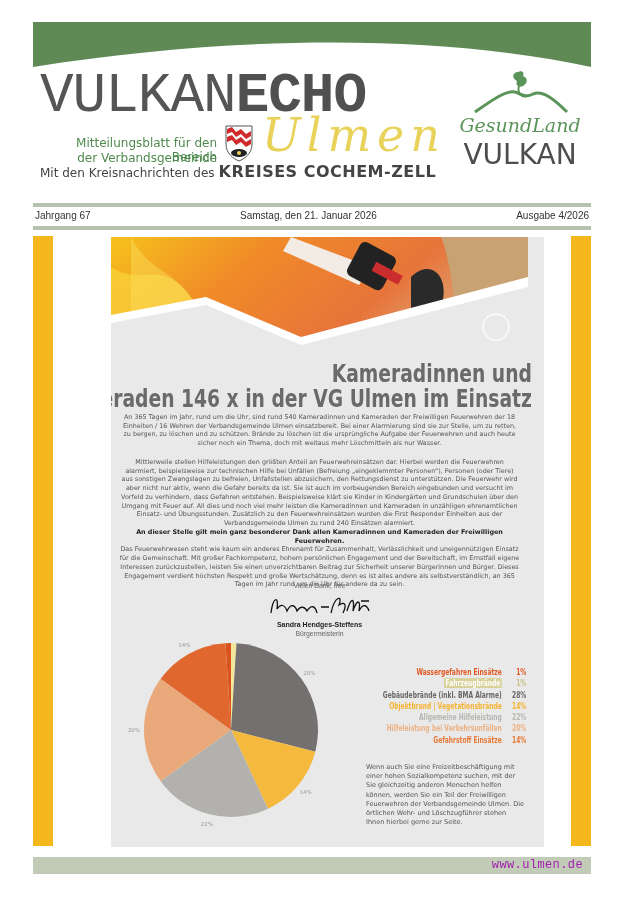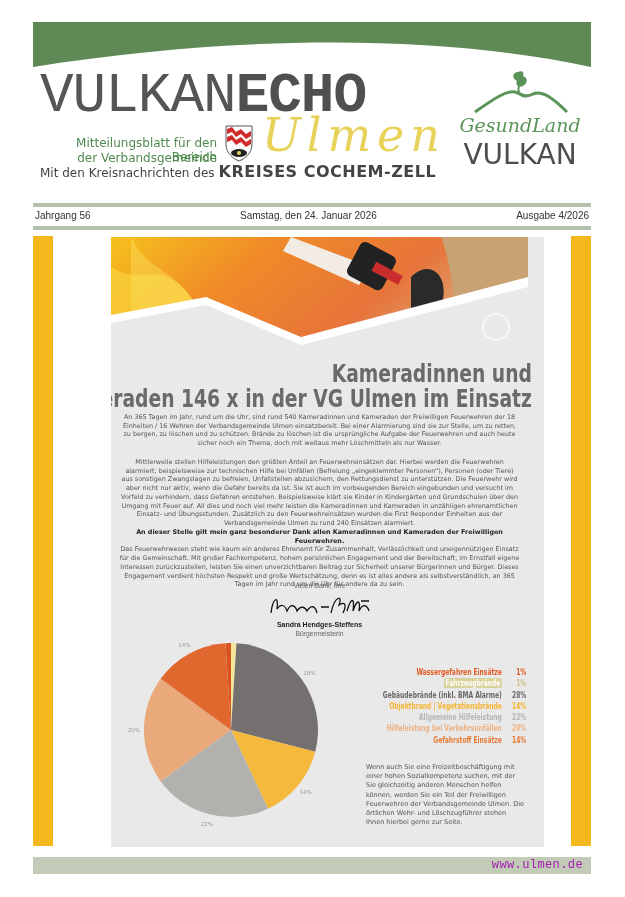--- a/index.html
+++ b/index.html
@@ -76,22 +76,22 @@
     <path d="M20 44 C40 30 52 22 60 24 C66 26 70 30 78 26 C88 22 100 32 112 44" fill="none" stroke="#5a9458" stroke-width="3"></path>
     <path d="M63 4 C58 4 56 10 62 13 C60 17 64 20 68 18 C72 16 74 10 68 8 C70 4 66 2 63 4 Z" fill="#5a9458"></path>
     <path d="M64 18 C62 24 66 30 72 28" fill="none" stroke="#5a9458" stroke-width="2"></path>
   </svg>
   <div class="gl">GesundLand</div>
   <div class="vk">VULKAN</div>
 </div>
 
 <div class="rule" style="top:203px;"></div>
 <div class="info">
-  <span style="left:2px;">Jahrgang 56</span>
-  <span style="left:207px;">Samstag, den 24. Januar 2026</span>
+  <span style="left:2px;">Jahrgang 67</span>
+  <span style="left:207px;">Samstag, den 21. Januar 2026</span>
   <span style="right:2px;">Ausgabe 4/2026</span>
 </div>
 <div class="rule" style="top:226px;"></div>
 
 <div class="yellow-bar" style="left:33px;"></div>
 <div class="yellow-bar" style="left:571px;"></div>
 
 <div class="panel">
   <svg class="photo" viewBox="0 0 417 140" preserveAspectRatio="none">
     <defs>

